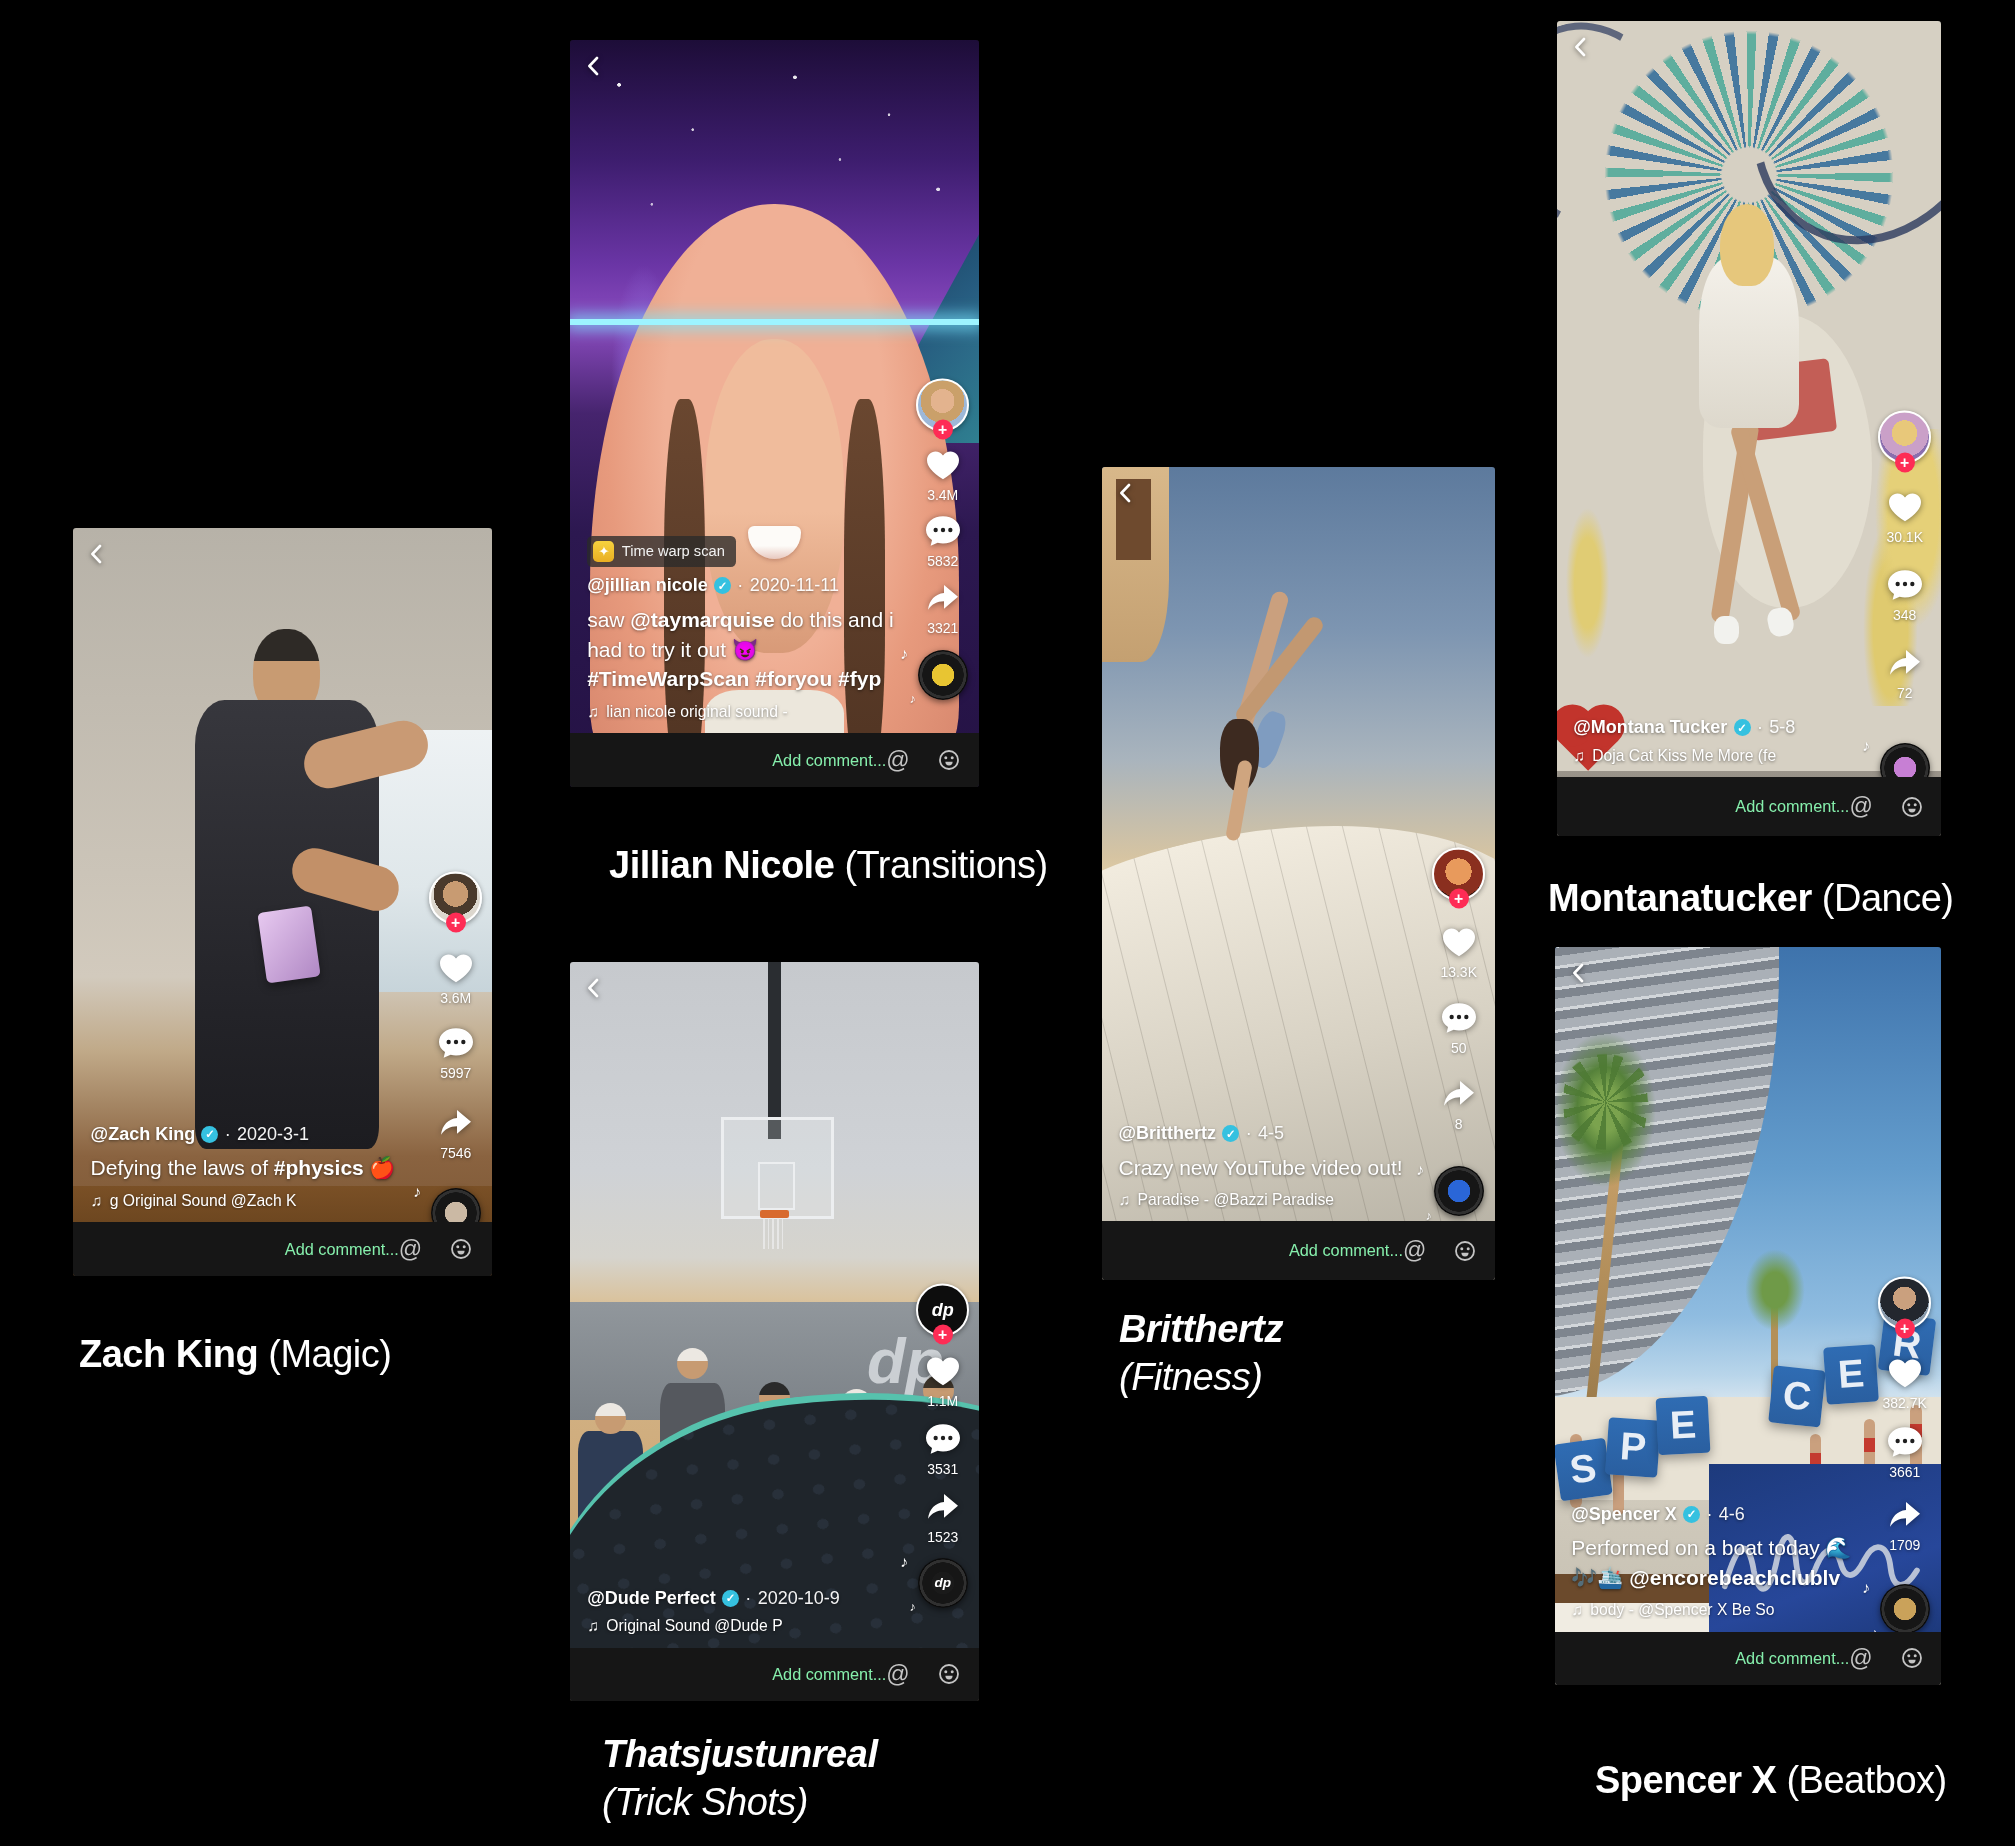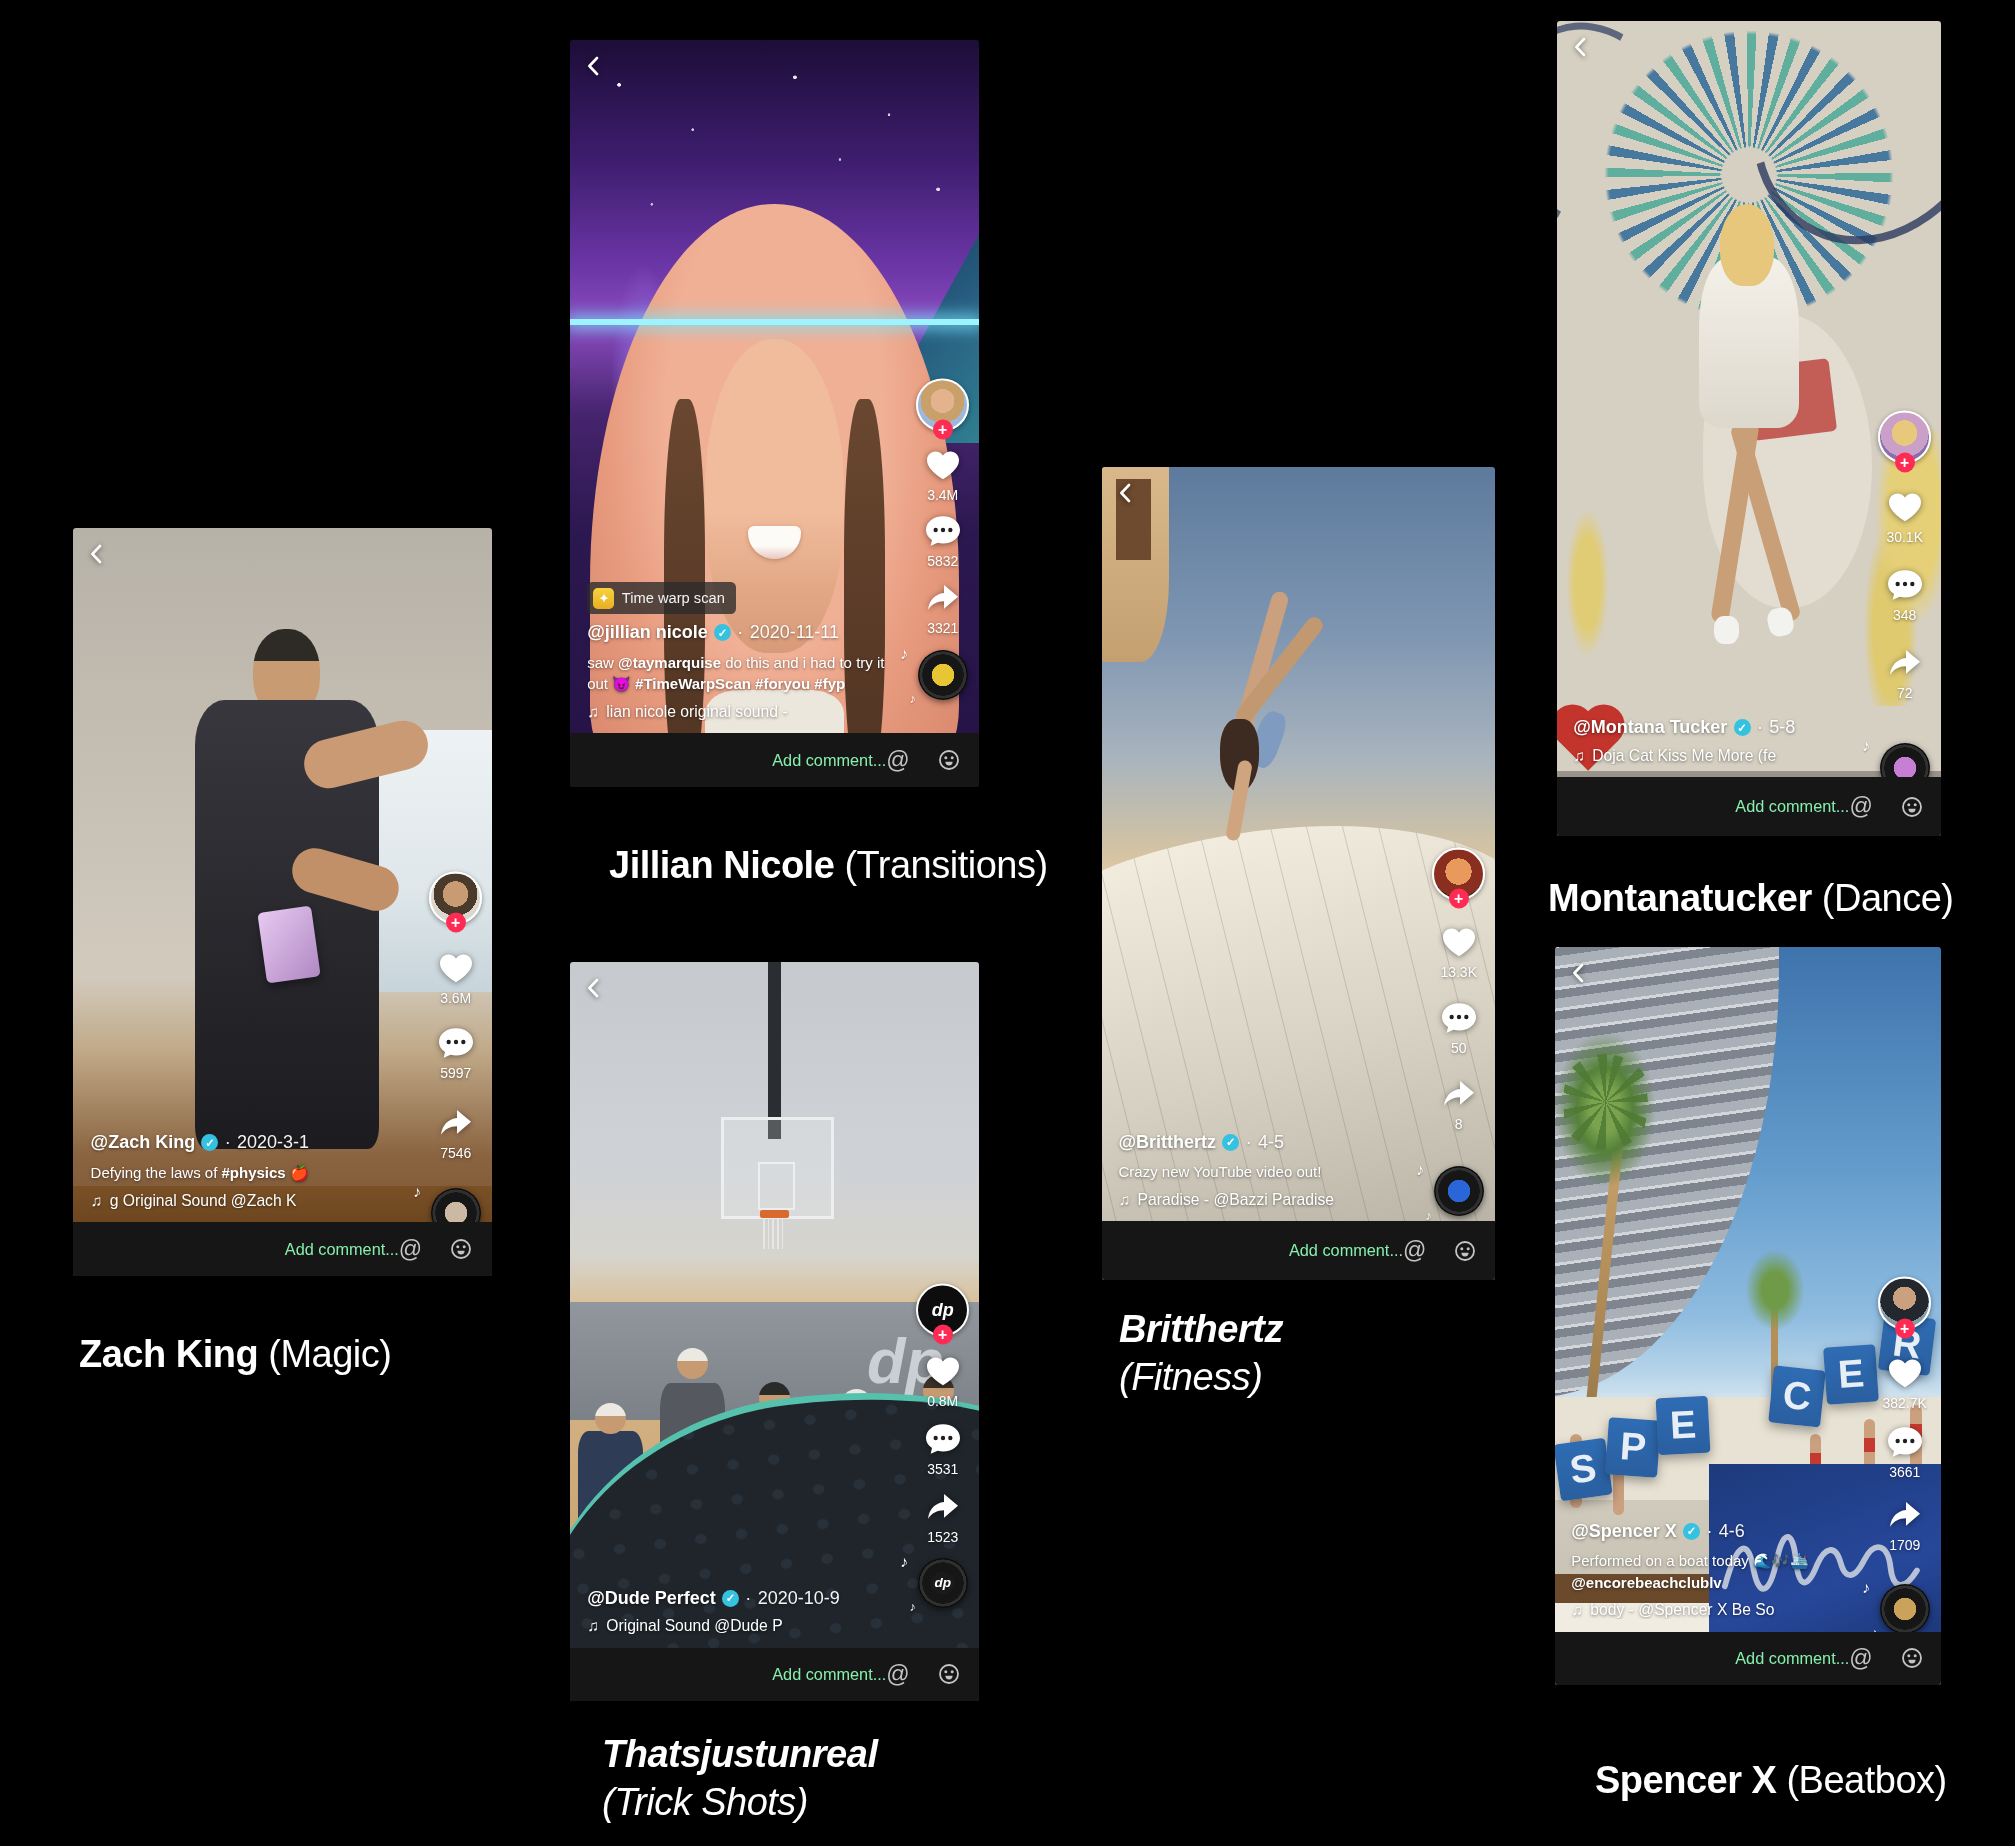--- a/index.html
+++ b/index.html
@@ -43,21 +43,21 @@
   .chip{display:flex;align-items:center;gap:7.3px;width:fit-content;
         background:rgba(42,42,42,.78);border-radius:5.2px;padding:5.2px 11.5px 5.2px 6.3px;}
   .chip-ic{width:21px;height:21px;border-radius:4.7px;background:linear-gradient(180deg,#f6d23e,#e9ae22);
            color:#fff;font-size:13.6px;display:grid;place-items:center;}
   .chip-tx{font-size:14.7px;color:#f2f2f2;}
   .uline{display:flex;align-items:center;gap:6.3px;font-size:18px;font-weight:700;
          text-shadow:0 1px 3.1px rgba(0,0,0,.5);}
   .vbadge{width:17px;height:17px;border-radius:50%;background:#35c1e0;color:#fff;
           font-size:11.5px;font-weight:700;display:grid;place-items:center;text-shadow:none;}
   .date{font-weight:400;opacity:.95;}
-  .caption{font-size:15px;line-height:1.42;font-weight:400;text-shadow:0 1px 3.1px rgba(0,0,0,.55);}
+  .caption{font-size:21px;line-height:1.42;font-weight:400;text-shadow:0 1px 3.1px rgba(0,0,0,.55);}
   .caption b{font-weight:700;}
   .cap-sm .caption{font-size:14.7px;}
   .sound{display:flex;align-items:center;gap:7.3px;font-size:15.7px;white-space:nowrap;
          overflow:hidden;text-shadow:0 1px 3.1px rgba(0,0,0,.55);}
   
   .bar{position:absolute;left:0;right:0;bottom:0;height:7.2%;background:#161616;
        display:flex;align-items:center;padding:0 4.5%;box-sizing:border-box;z-index:40;}
   .ph{flex:1;color:#86efac;font-size:16.3px;text-align:right;}
   .at{color:#c4c4c4;font-size:23px;margin-right:27px;font-weight:400;}
   .smiley{width:24px;height:24px;}
@@ -388,21 +388,21 @@
   <div class="av-wrap">
     <div class="av" style="background:#0d0d0d;">
       <span>dp</span>
     </div>
     <div class="plus">+</div>
   </div>
   <div class="unit" style="--uY:55.4%">
     <svg class="ic" viewBox="0 0 24 24">
         <path class="wh" d="M12 20.6C5.4 16.2 2.4 12.9 2.4 9 2.4 6.1 4.7 3.9 7.5 3.9 9.2 3.9 10.9 4.8 12 6.3 13.1 4.8 14.8 3.9 16.5 3.9 19.3 3.9 21.6 6.1 21.6 9 21.6 12.9 18.6 16.2 12 20.6Z"></path>
       </svg>
-    <div class="cnt">0.8M</div>
+    <div class="cnt">1.1M</div>
   </div>
   <div class="unit" style="--uY:64.7%">
     <svg class="ic" viewBox="0 0 24 24">
         <path class="wh" d="M12 3.2C6.2 3.2 1.8 6.9 1.8 11.4 1.8 13.9 3.2 16 5.4 17.4L4.6 20.8 8.8 19C9.8 19.3 10.9 19.5 12 19.5 17.8 19.5 22.2 15.9 22.2 11.4 22.2 6.9 17.8 3.2 12 3.2Z"></path>
         <circle cx="7.6" cy="11.4" r="1.3" fill="#1f1f1f"></circle>
         <circle cx="12" cy="11.4" r="1.3" fill="#1f1f1f"></circle>
         <circle cx="16.4" cy="11.4" r="1.3" fill="#1f1f1f"></circle>
       </svg>
     <div class="cnt">3531</div>
   </div>

